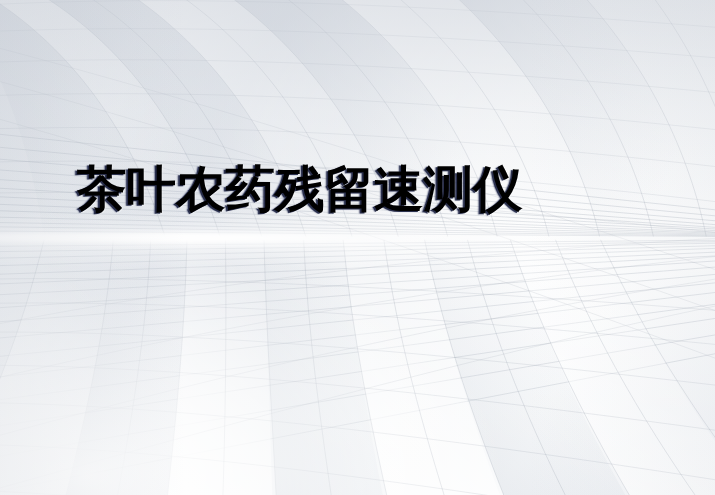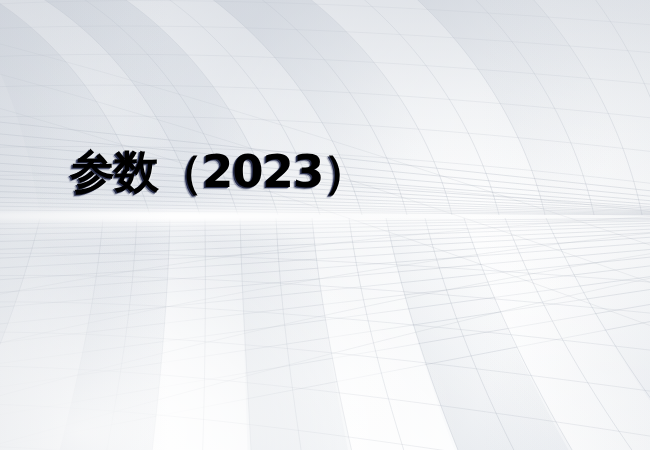--- a/index.html
+++ b/index.html
@@ -275,16 +275,16 @@
 
     </g>
   </svg>
 
   <div class="bg-layer" id="bg-haze-top"></div>
   <div class="bg-layer" id="bg-haze-bottom"></div>
   <div class="bg-layer" id="bg-streak"></div>
   <div class="bg-layer" id="bg-vignette"></div>
 
   <div id="title-block">
-    <div class="title-line" id="title-line-2">参数（2023）</div>
+    <div class="title-line" id="title-line-1">茶叶农药残留速测仪</div>
   </div>
 
 </div>
 
 </body></html>

